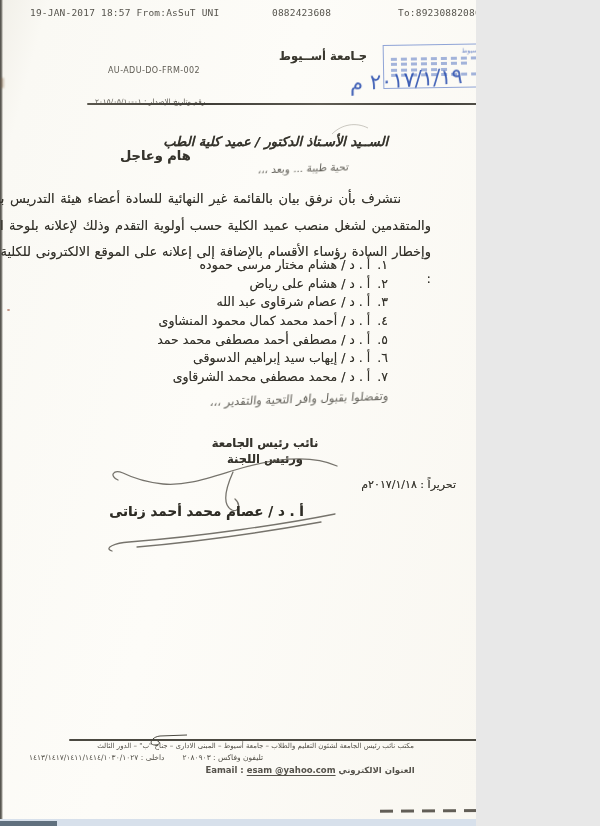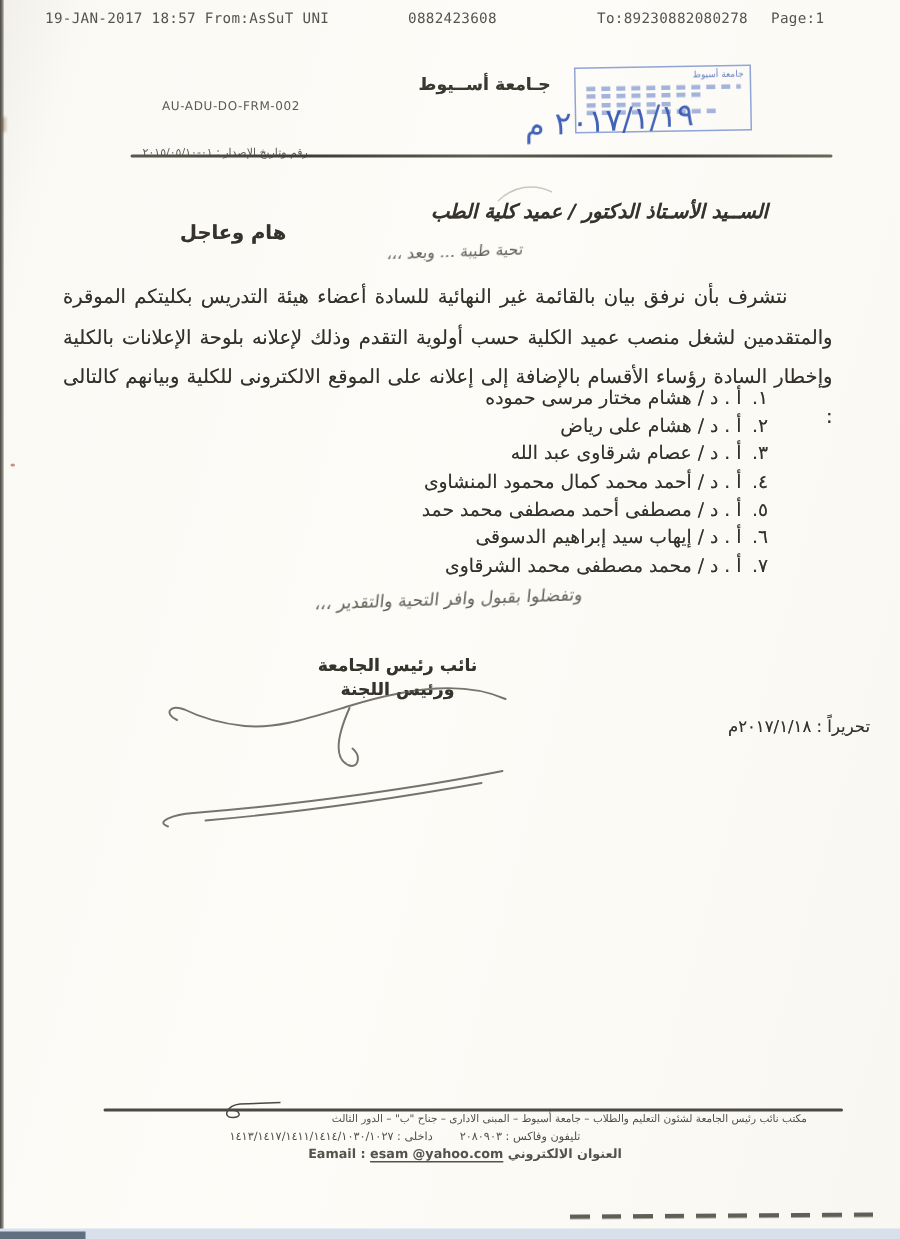--- a/index.html
+++ b/index.html
@@ -1,16 +1,16 @@
 <!DOCTYPE html>
 <html lang="ar"><head>
 <meta charset="utf-8">
 <style>
   html,body{margin:0;padding:0;background:#e8e8e8;}
-  .page{position:relative;width:600px;height:826px;overflow:hidden;
+  .page{position:relative;width:476px;height:826px;overflow:hidden;
     background:linear-gradient(105deg,#f1efe8 0%,#faf9f4 7%,#fdfcf8 45%,#f9f7f1 100%);
     font-family:"DejaVu Sans",sans-serif;color:#35332c;}
   .abs{position:absolute;}
   .rtl{direction:rtl;unicode-bidi:plaintext;}
   .scan{text-shadow:0 0 .35px rgba(60,58,50,.55);}
   
   .fax{font-family:"DejaVu Sans Mono",monospace;font-size:9.5px;color:#56544d;
     letter-spacing:.2px;filter:blur(.15px);white-space:nowrap;}
   
   .edge-left{left:0;top:0;width:3px;height:826px;
@@ -137,20 +137,21 @@
     <svg width="262" height="102" viewBox="0 0 262 102">
       <g stroke="#55524a" stroke-width="1.3" fill="none" opacity=".8" stroke-linecap="round">
         <path d="M252 16 C225 4 190 8 150 20 C120 29 100 36 78 34 C60 32 46 27 38 23 C28 19 24 26 33 30"></path>
         <path d="M148 22 C140 40 137 55 147 60 C154 63 156 54 150 49"></path>
         <path d="M250 64 C200 74 120 86 44 92 C30 93 18 98 27 101"></path>
         <path d="M236 72 C180 82 110 92 52 97"></path>
       </g>
     </svg>
   </div>
 
+  <div class="abs sig-name scan">أ . د / عصام محمد أحمد زناتى</div>
   <div class="abs rtl written-date scan">تحريراً : ٢٠١٧/١/١٨م</div>
 
   <div class="abs footer-hr"></div>
   <div class="abs" style="left:140px;top:731px">
     <svg width="48" height="15">
         <path d="M0 9 H14 C20 9 22 14 15 14 C8 14 11 6 20 5 L47 4" stroke="#4b4941" stroke-width="1" fill="none"></path>
       </svg>
   </div>
 
   <div class="abs f1">مكتب نائب رئيس الجامعة لشئون التعليم والطلاب – جامعة أسيوط – المبنى الادارى – جناح "ب" – الدور الثالث</div>

